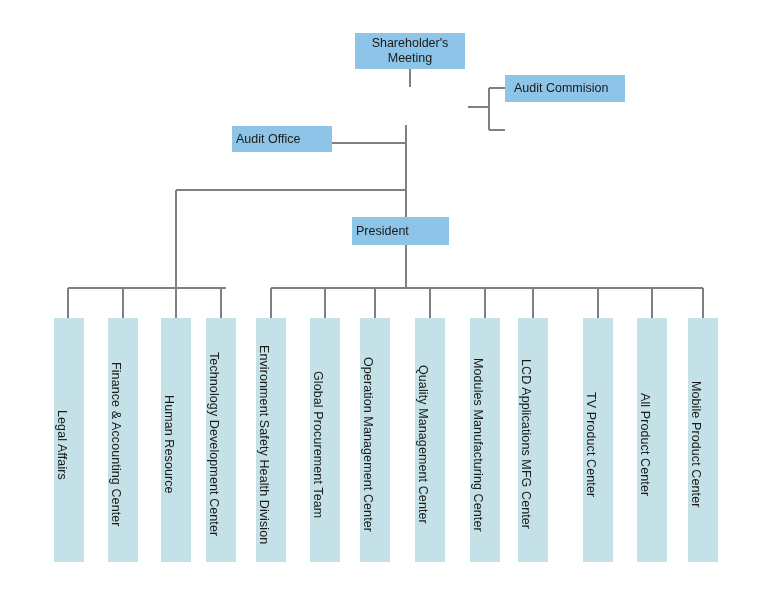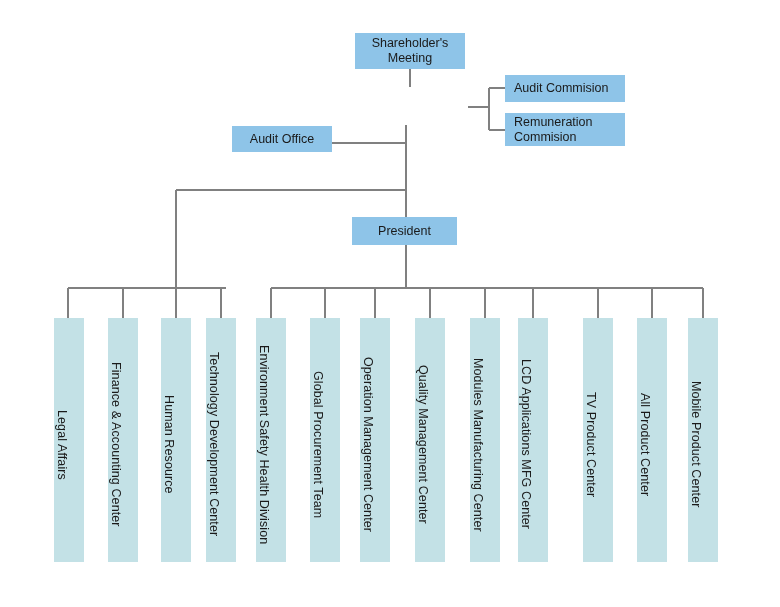--- a/index.html
+++ b/index.html
@@ -21,21 +21,20 @@
     top: 0;
     width: 780px;
     height: 607px;
     pointer-events: none;
   }
   .node {
     position: absolute;
     box-sizing: border-box;
     display: flex;
     align-items: center;
-    justify-content: center;
     text-align: center;
     color: #1a1a1a;
     line-height: 1.18;
   }
   
   .node.top {
     background: #8EC4E8;
     font-size: 12.5px;
     padding: 2px 4px;
   }
@@ -94,32 +93,26 @@
 
   <div class="node top" style="left: 355px; top: 33px; width: 110px; height: 36px; background: rgb(142, 196, 232);">
     <span>Shareholder's Meeting</span>
   </div>
 
 
   <div class="node top left-align" style="left: 505px; top: 75px; width: 120px; height: 27px; background: rgb(142, 196, 232);">
     <span>Audit Commision</span>
   </div>
 
-  <div class="node top left-align" style="left: 505px; top: 113px; width: 120px; height: 33px; background: rgb(142, 196, 232);">
-    <span>
-      <span>Remuneration</span><br>
-      <span>Commision</span>
-    </span>
-  </div>
 
   <div class="node top" style="left: 232px; top: 126px; width: 100px; height: 26px; background: rgb(142, 196, 232);">
     <span>Audit Office</span>
   </div>
 
-  <div class="node top" style="left: 352px; top: 217px; width: 105px; height: 28px; background: rgb(142, 196, 232);">
+  <div class="node top" style="left: 352px; top: 217px; width: 97px; height: 28px; background: rgb(142, 196, 232);">
     <span>President</span>
   </div>
 
   <div id="dept-layer">
       <div class="node dept" style="left: 54px; top: 318px; width: 30px; height: 244px; background: rgb(195, 225, 230);">
         <span class="vtext">Legal Affairs</span>
       </div>
       <div class="node dept" style="left: 108px; top: 318px; width: 30px; height: 244px; background: rgb(195, 225, 230);">
         <span class="vtext">Finance &amp; Accounting Center</span>
       </div>

